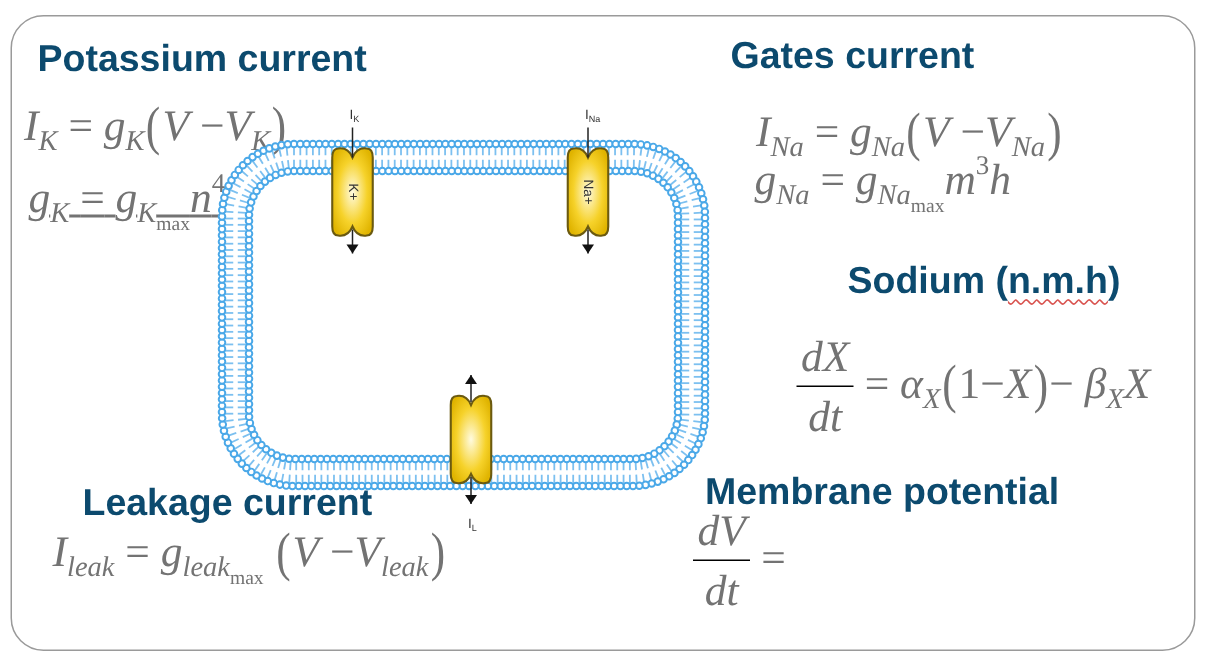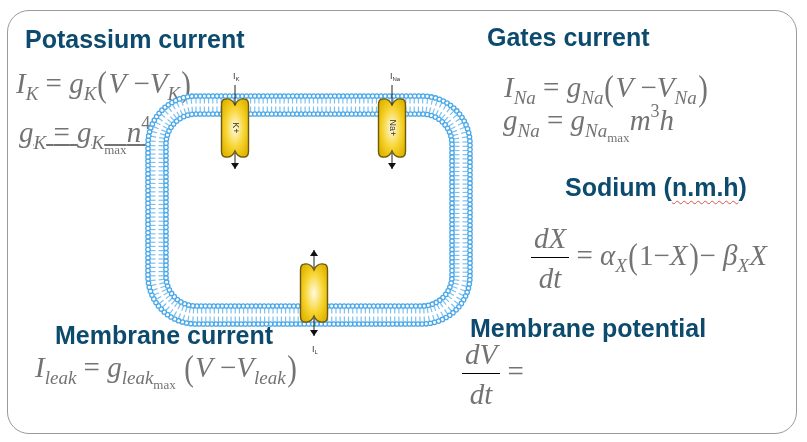--- a/index.html
+++ b/index.html
@@ -66,21 +66,21 @@
 <div class="eq" style="left:531px; top:212px;margin-top:12px;">
   <span class="frac">
     <span class="num"><i>dX</i></span>
     <span class="den"><i>dt</i></span>
   </span>
   <span>=</span>
   <i>α</i><sub>X</sub><span class="paren">(</span><span>1</span><span>−</span><i>X</i><span class="paren">)</span><span>−</span>
   <i>β</i><sub>X</sub><i>X</i>
 </div>
 
-<div class="heading" style="left:55px; top:323px;">Membrane current</div>
+<div class="heading" style="left:55px; top:323px;">Leakage current</div>
 <div class="eq" style="left:35px; top:350px;">
   <i>I</i><sub>leak</sub>
   <span>=</span>
   <i>g</i><sub><span>leak</span><sub>max</sub></sub>
   <span class="paren">(</span><i>V</i>
   <span>−</span><i>V</i><sub>leak</sub><span class="paren">)</span>
 </div>
 
 <div class="heading" style="left:470px; top:316px;">Membrane potential</div>
 <div class="eq" style="left:462px; top:340px;">

